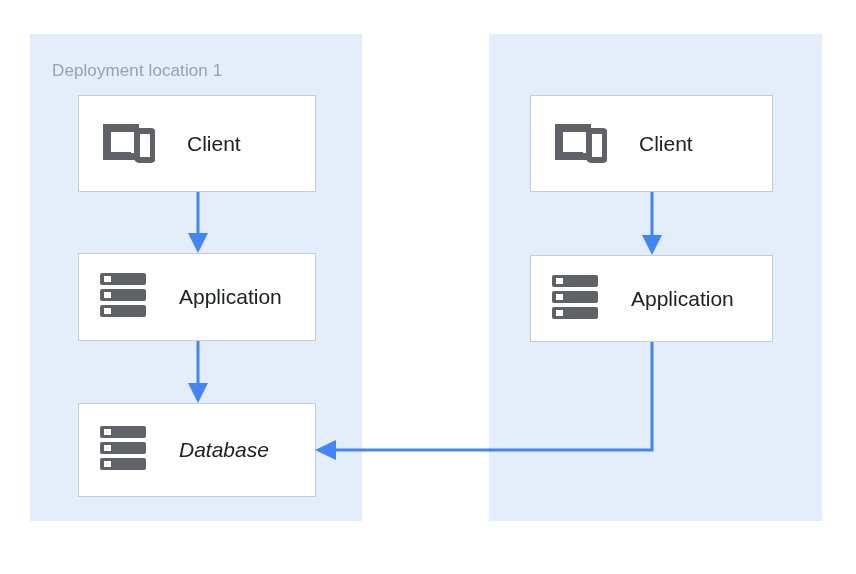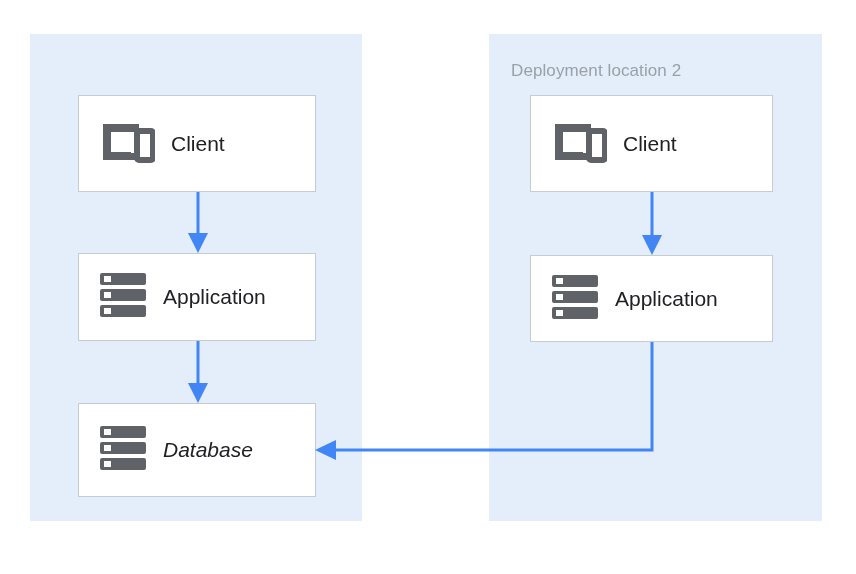--- a/index.html
+++ b/index.html
@@ -38,20 +38,21 @@
 
   
   .node {
     position: absolute;
     box-sizing: border-box;
     background: #ffffff;
     border: 1px solid #c6ccd2;
     display: flex;
     align-items: center;
     justify-content: flex-start;
+    gap: 16px;
   }
   .node-icon {
     flex: 0 0 auto;
     display: block;
     margin-left: 20px;
     margin-right: 16px;
   }
   .node-label {
     color: #202124;
     font-size: 21px;
@@ -68,23 +69,23 @@
     height: 574px;
     pointer-events: none;
   }
 </style>
 </head>
 <body>
 
 <div id="canvas">
 
   <div class="zone" style="left:30px; top:34px; width:332px; height:487px;"></div>
+  <div class="zone-label" style="left:52px; top:61px;">Deployment location 1</div>
 
   <div class="zone" style="left:489px; top:34px; width:333px; height:487px;"></div>
-  <div class="zone-label" style="left:511px; top:61px;">Deployment location 2</div>
 
   <div class="node" style="left:78px; top:95px; width:238px; height:97px;">
     <span class="node-icon">
       <svg width="56" height="44" viewBox="0 0 56 44" aria-hidden="true">
 
         <path d="M4 4 H40 V12 H12 V32 H32 V40 H4 Z" fill="#5f6368"></path>
         <rect x="4" y="33" width="34" height="7" fill="#5f6368"></rect>
 
         <rect x="38" y="11" width="16" height="29" rx="2" ry="2" fill="none" stroke="#5f6368" stroke-width="6"></rect>
       </svg>

